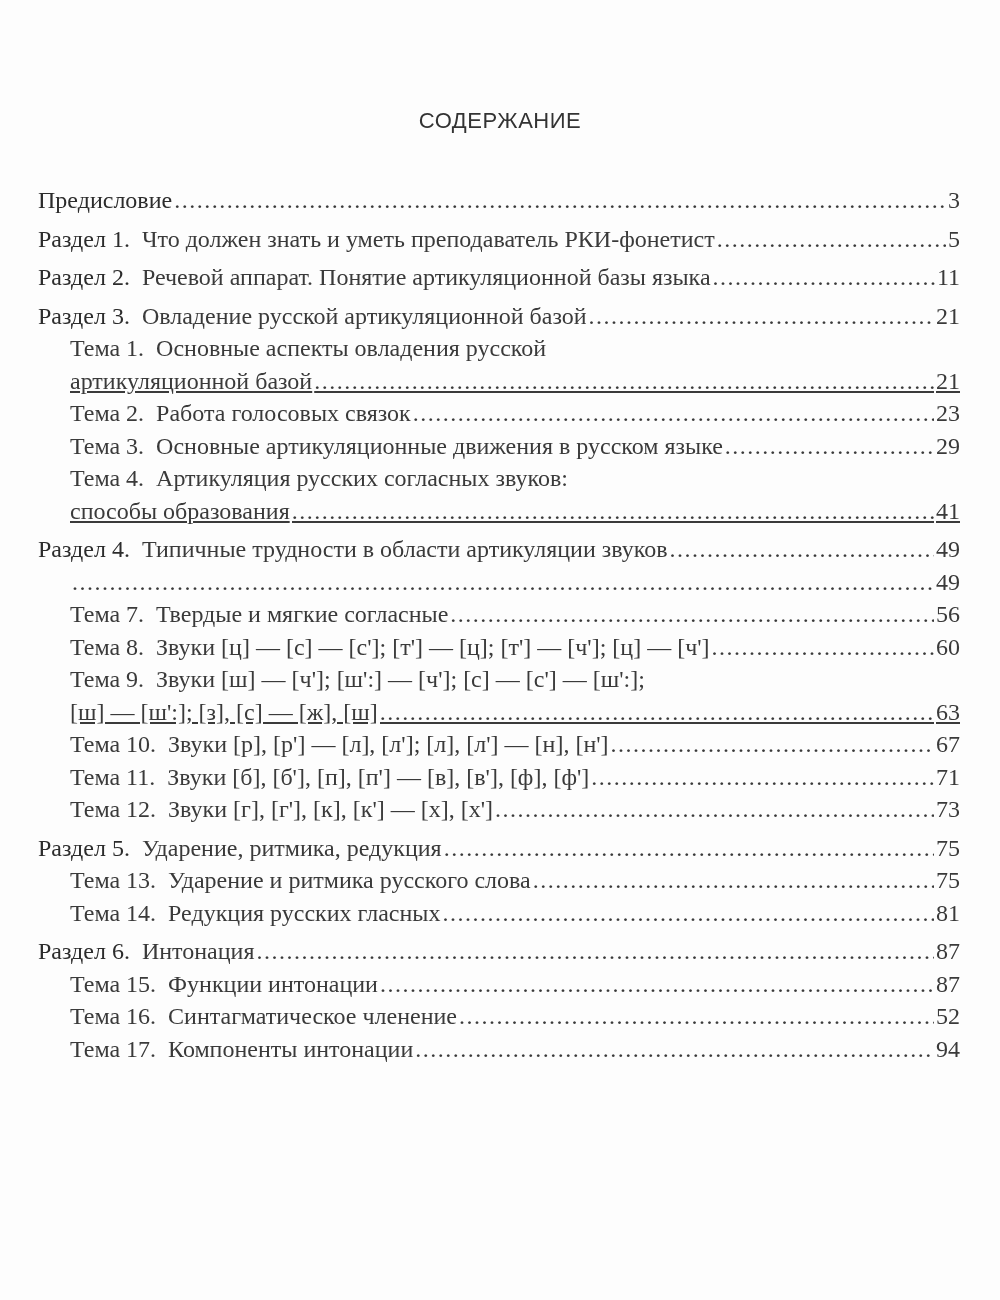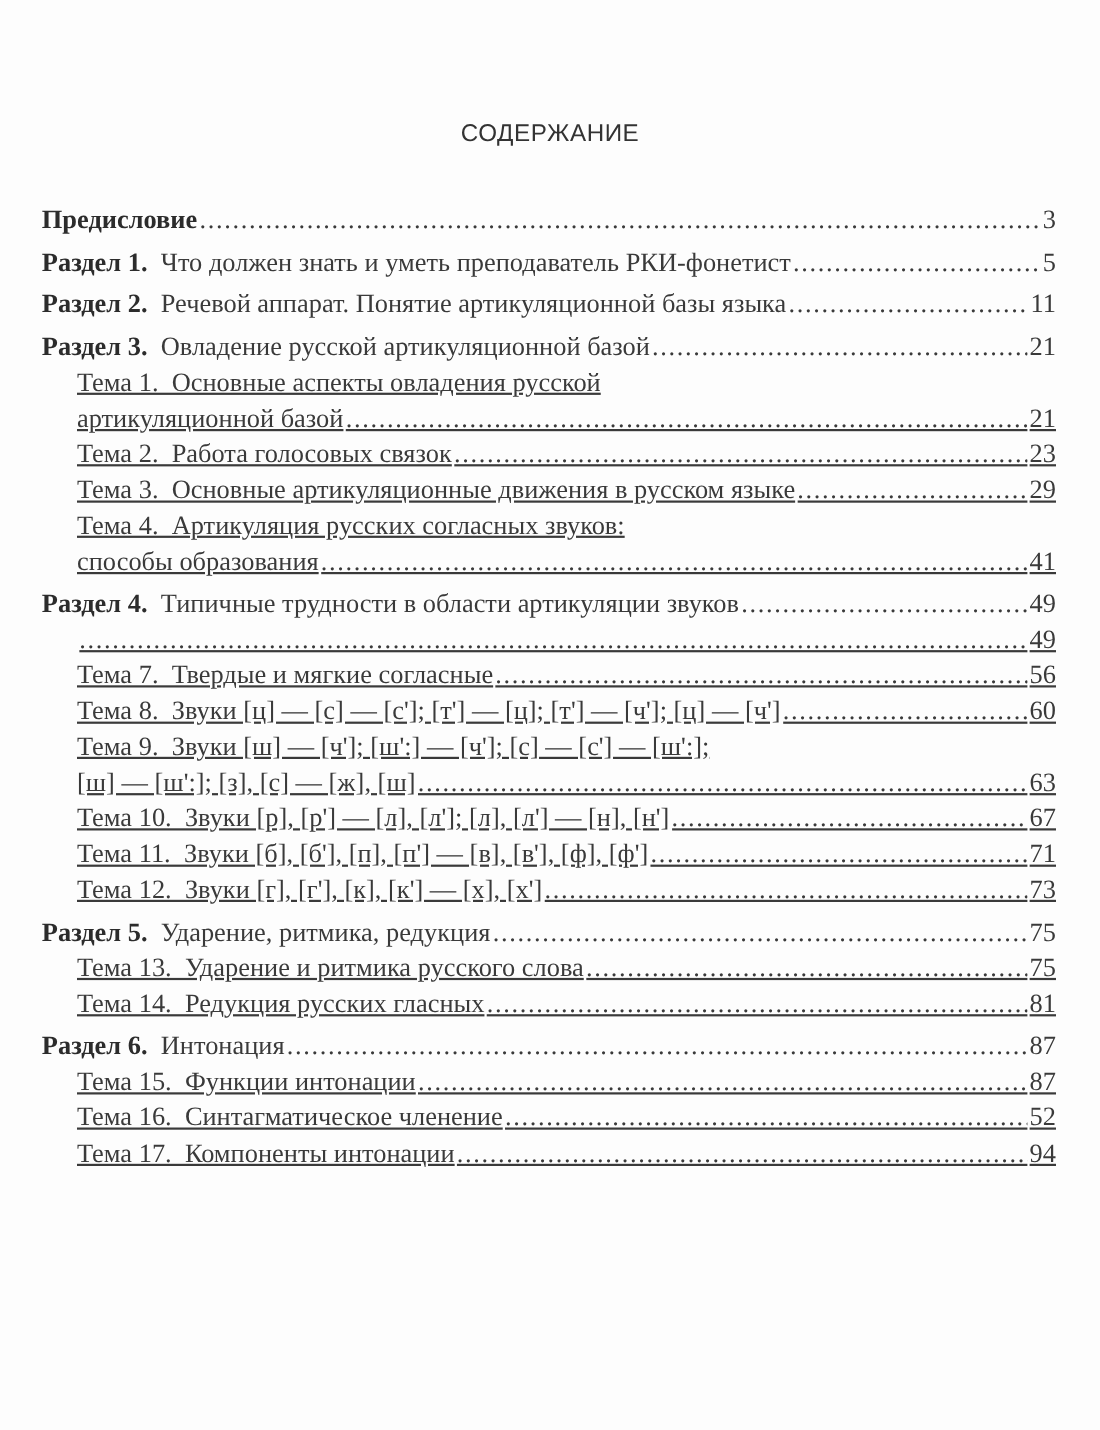--- a/index.html
+++ b/index.html
@@ -11,25 +11,25 @@
   .title {
     position: absolute; top: 108px; left: 0; width: 1000px; text-align: center;
     font-family: "Liberation Sans", "DejaVu Sans", sans-serif;
     font-size: 22px; letter-spacing: 0.5px; color: #333;
   }
   .toc { position: absolute; top: 184px; left: 38px; width: 922px; }
   .row {
     display: flex; align-items: baseline; font-size: 24px; line-height: 32.5px;
     white-space: nowrap;
   }
-  .row.sub { padding-left: 32px; text-decoration: underline; }
+  .row.sub { padding-left: 32px; }
   .row.gap { margin-top: 6px; text-align: right; }
   .row.cont { padding-left: 32px; text-decoration: underline; }
   .label { flex: 0 0 auto; }
-  .label b { font-weight: bold; color: #2c2c2c; }
+  .label b { font-weight: normal; color: #2c2c2c; }
   .leader {
     flex: 1 1 auto; overflow: hidden; margin: 0 2px; letter-spacing: 1.5px;
   }
   .leader::before {
     content: "................................................................................................................................................................................................................";
   }
   .page { flex: 0 0 auto; }
   .nolead .leader { visibility: hidden; }
 </style>
 </head>

